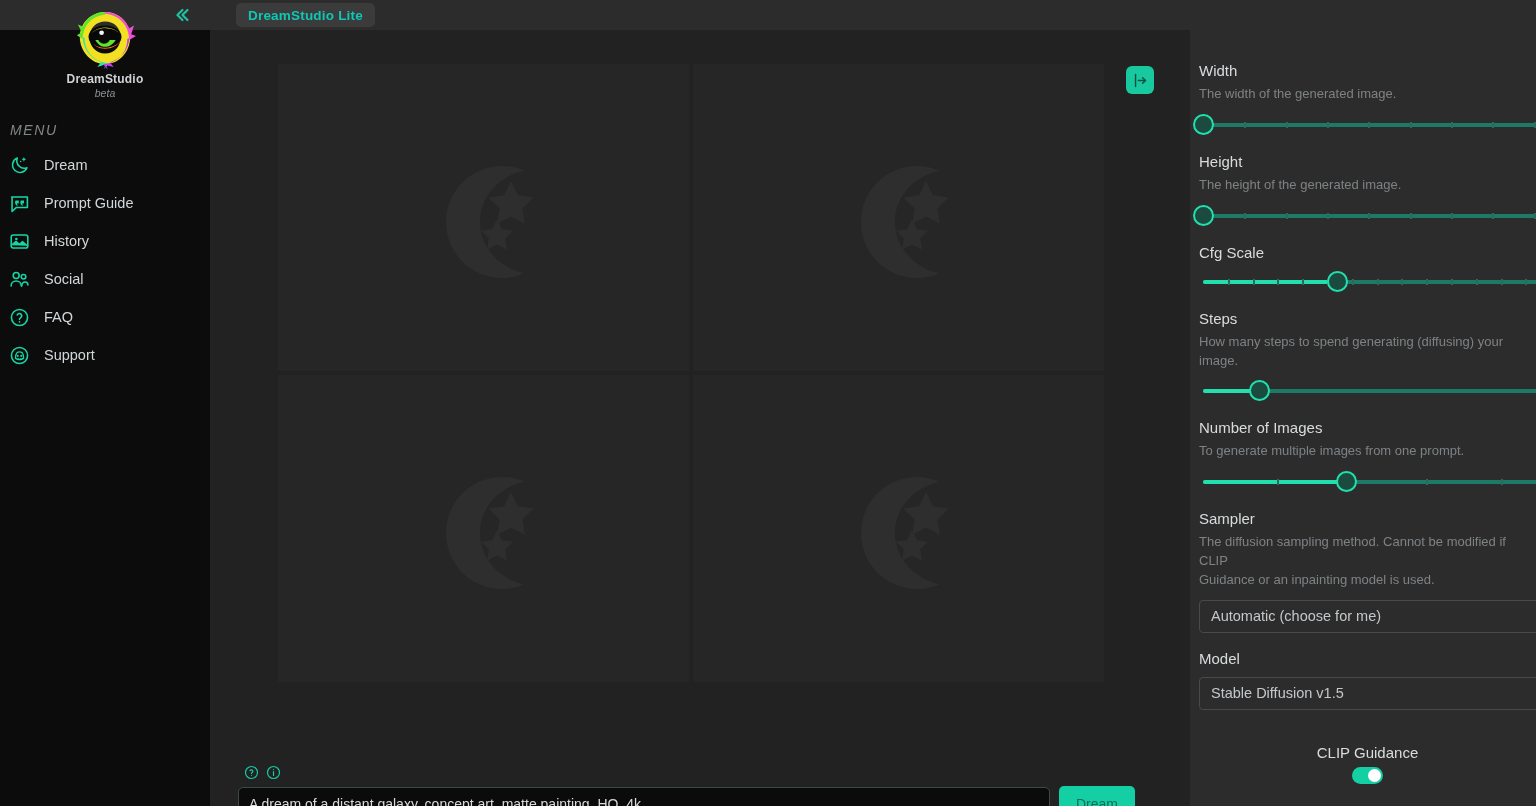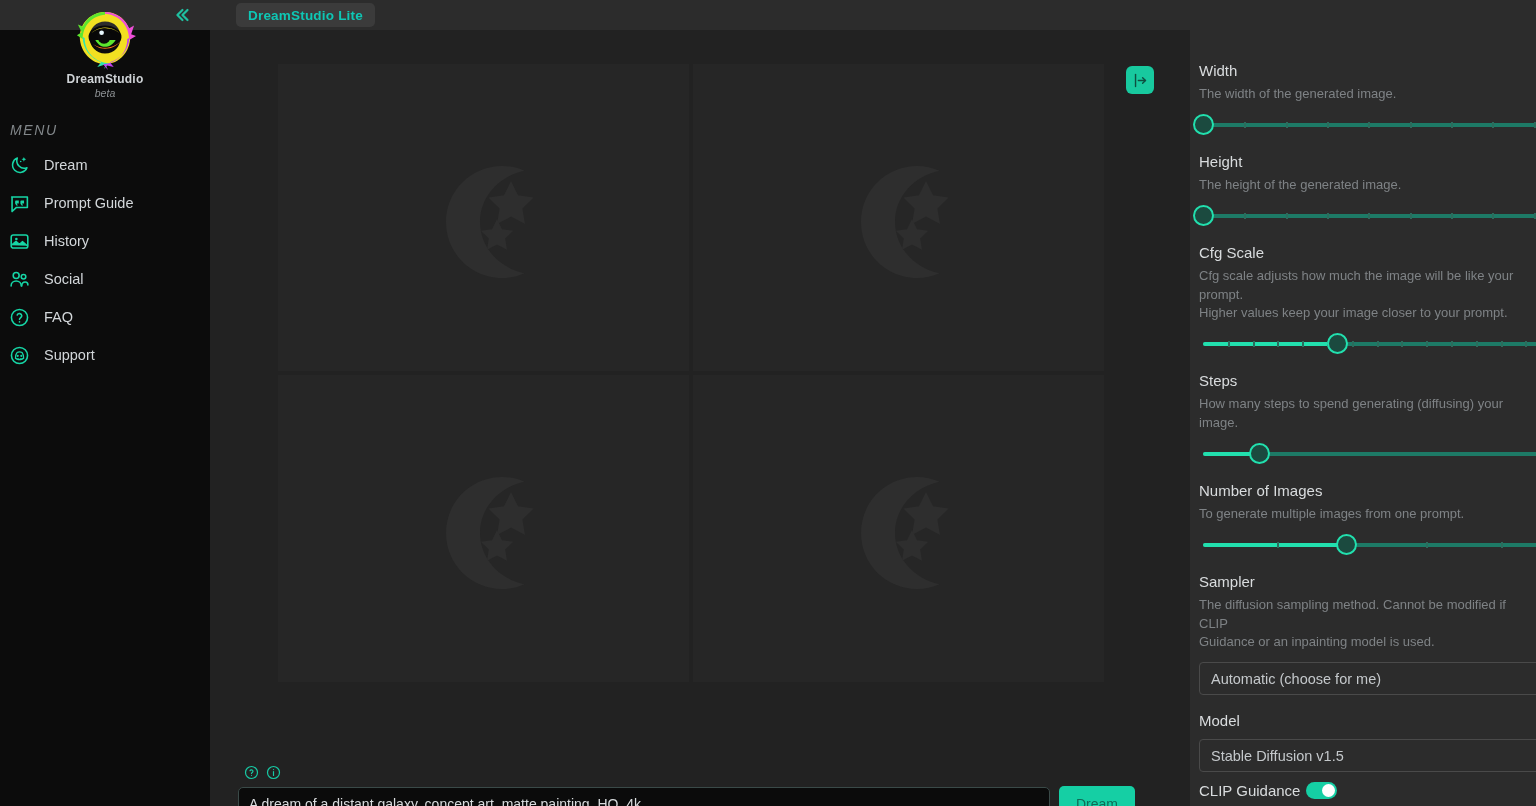--- a/index.html
+++ b/index.html
@@ -186,21 +186,21 @@
   }
   .select-box {
     margin-top: 10px;
     width: 380px; height: 33px;
     background: #2c2c2c;
     border: 1px solid #4a4a4a; border-radius: 4px;
     display: flex; align-items: center; padding: 0 11px;
     font-size: 14.5px; color: #c4c8cb; cursor: pointer;
   }
   .toggle-row {
-    display: flex; align-items: center; gap: 6px; margin-top: 10px;
+    display: flex; align-items: center; gap: 6px; margin-top: 34px; flex-direction: column;
   }
   .toggle-label { font-size: 15px; color: #d9dcde; }
   .toggle {
     width: 31px; height: 17px; border-radius: 9px;
     background: #15cfa4; position: relative; cursor: pointer;
   }
   .toggle .thumb {
     position: absolute; right: 2px; top: 2px;
     width: 13px; height: 13px; border-radius: 50%; background: #fff;
   }
@@ -425,22 +425,20 @@
               <span class="tick" style="left: 248px;"></span>
               <span class="tick" style="left: 289.333px;"></span>
               <span class="tick" style="left: 330.667px;"></span>
             </div>
           <div class="knob" style="left:4px"></div>
         </div>
       </div>
 
       <div class="field">
         <div class="field-title">Cfg Scale</div>
-        <div class="field-desc">Cfg scale adjusts how much the image will be like your prompt.
-Higher values keep your image closer to your prompt.</div>
         <div class="slider">
           <div class="track-base"></div>
           <div class="track-fill" style="width:134px"></div>
           <div class="ticks">
               <span class="tick" style="left: 24.8px;"></span>
               <span class="tick" style="left: 49.6px;"></span>
               <span class="tick" style="left: 74.4px;"></span>
               <span class="tick" style="left: 99.2px;"></span>
               <span class="tick" style="left: 124px;"></span>
               <span class="tick" style="left: 148.8px;"></span>

